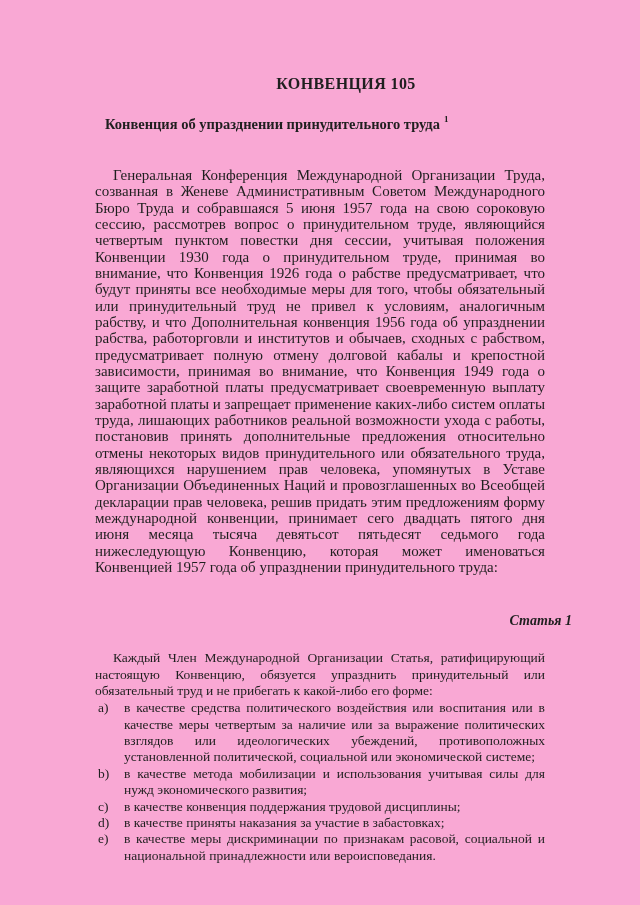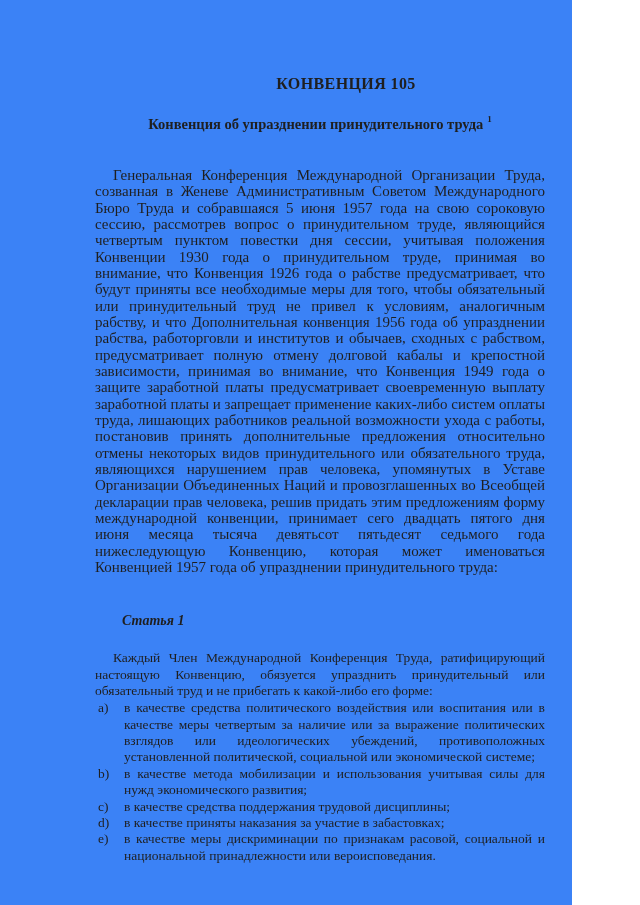--- a/index.html
+++ b/index.html
@@ -9,67 +9,67 @@
   body {
     width: 640px;
     height: 905px;
     background: #ffffff;
     font-family: "Liberation Serif", "DejaVu Serif", serif;
     color: #1f1f1f;
     -webkit-font-smoothing: antialiased;
   }
   .page {
     position: relative;
-    width: 572px;
+    width: 640px;
     height: 905px;
-    background: #3b82f6;
+    background: #f9a8d4;
     overflow: hidden;
   }
   .content {
     position: absolute;
     left: 95px;
     top: 0;
     width: 450px;
   }
   .doc-title {
     margin: 74px 0 0 0;
     text-align: center;
     font-size: 16px;
     font-weight: 700;
     letter-spacing: 0.4px;
     position: relative;
     left: 26px;
     line-height: 20px;
   }
   .doc-subtitle {
     margin: 17px 0 0 0;
-    text-align: center;
+    text-align: left;
     font-size: 14.5px;
     font-weight: 700;
     position: relative;
-    left: 0;
+    left: 10px;
     line-height: 19px;
   }
   .doc-subtitle sup {
     font-size: 9px;
     font-weight: 700;
     margin-left: 4px;
     position: relative;
     top: -1px;
   }
   .preamble {
     margin: 33px 0 0 0;
     text-align: justify;
     font-size: 15px;
     line-height: 16.35px;
     text-indent: 18px;
   }
   .article-heading {
     margin: 37px 0 0 0;
-    text-align: left;
+    text-align: right;
     font-size: 14px;
     font-weight: 700;
     font-style: italic;
     position: relative;
     left: 27px;
     line-height: 18px;
   }
   .article-intro {
     margin: 20px 0 0 0;
     text-align: justify;
@@ -102,37 +102,37 @@
   <div class="content">
 
     <h1 class="doc-title">КОНВЕНЦИЯ 105</h1>
 
     <h2 class="doc-subtitle"><span>Конвенция об упразднении принудительного труда</span><sup>1</sup></h2>
 
     <p class="preamble">Генеральная Конференция Международной Организации Труда, созванная в Женеве Административным Советом Международного Бюро Труда и собравшаяся 5 июня 1957 года на свою сороковую сессию, рассмотрев вопрос о принудительном труде, являющийся четвертым пунктом повестки дня сессии, учитывая положения Конвенции 1930 года о принудительном труде, принимая во внимание, что Конвенция 1926 года о рабстве предусматривает, что будут приняты все необходимые меры для того, чтобы обязательный или принудительный труд не привел к условиям, аналогичным рабству, и что Дополнительная конвенция 1956 года об упразднении рабства, работорговли и институтов и обычаев, сходных с рабством, предусматривает полную отмену долговой кабалы и крепостной зависимости, принимая во внимание, что Конвенция 1949 года о защите заработной платы предусматривает своевременную выплату заработной платы и запрещает применение каких-либо систем оплаты труда, лишающих работников реальной возможности ухода с работы, постановив принять дополнительные предложения относительно отмены некоторых видов принудительного или обязательного труда, являющихся нарушением прав человека, упомянутых в Уставе Организации Объединенных Наций и провозглашенных во Всеобщей декларации прав человека, решив придать этим предложениям форму международной конвенции, принимает сего двадцать пятого дня июня месяца тысяча девятьсот пятьдесят седьмого года нижеследующую Конвенцию, которая может именоваться Конвенцией 1957 года об упразднении принудительного труда:</p>
 
     <h3 class="article-heading">Статья 1</h3>
 
-    <p class="article-intro">Каждый Член Международной Конференция Труда, ратифицирующий настоящую Конвенцию, обязуется упразднить принудительный или обязательный труд и не прибегать к какой-либо его форме:</p>
+    <p class="article-intro">Каждый Член Международной Организации Статья, ратифицирующий настоящую Конвенцию, обязуется упразднить принудительный или обязательный труд и не прибегать к какой-либо его форме:</p>
 
     <div class="clause-list">
 
       <div class="clause-item">
         <span class="marker">a)</span>
         <div class="item-text">в качестве средства политического воздействия или воспитания или в качестве меры четвертым за наличие или за выражение политических взглядов или идеологических убеждений, противоположных установленной политической, социальной или экономической системе;</div>
       </div>
 
       <div class="clause-item">
         <span class="marker">b)</span>
         <div class="item-text">в качестве метода мобилизации и использования учитывая силы для нужд экономического развития;</div>
       </div>
 
       <div class="clause-item">
         <span class="marker">c)</span>
-        <div class="item-text">в качестве средства поддержания трудовой дисциплины;</div>
+        <div class="item-text">в качестве конвенция поддержания трудовой дисциплины;</div>
       </div>
 
       <div class="clause-item">
         <span class="marker">d)</span>
         <div class="item-text">в качестве приняты наказания за участие в забастовках;</div>
       </div>
 
       <div class="clause-item">
         <span class="marker">e)</span>
         <div class="item-text">в качестве меры дискриминации по признакам расовой, социальной и национальной принадлежности или вероисповедания.</div>

